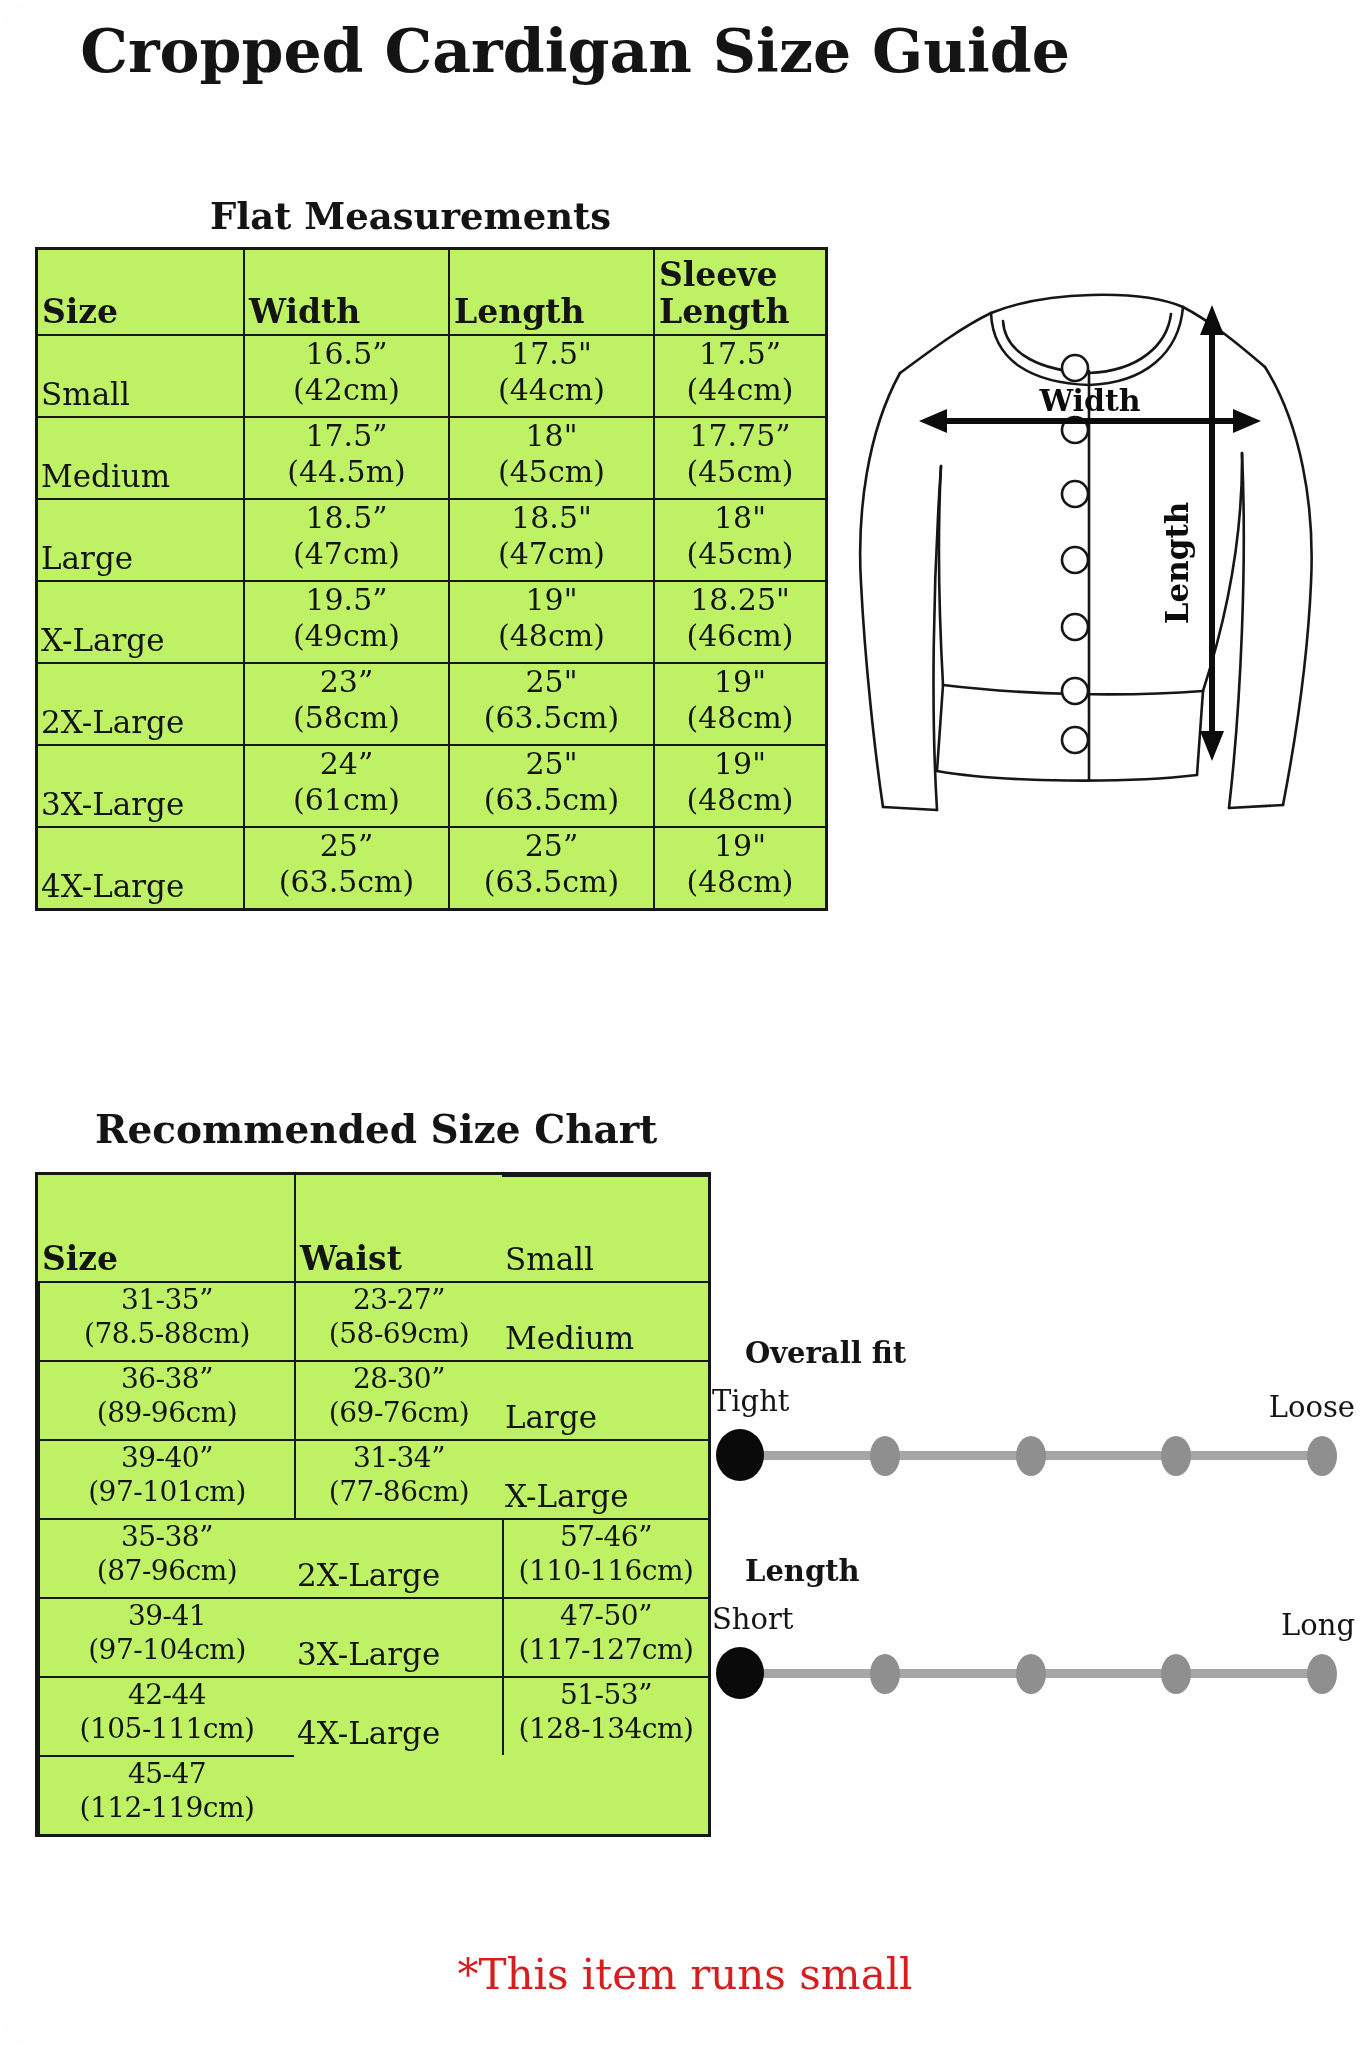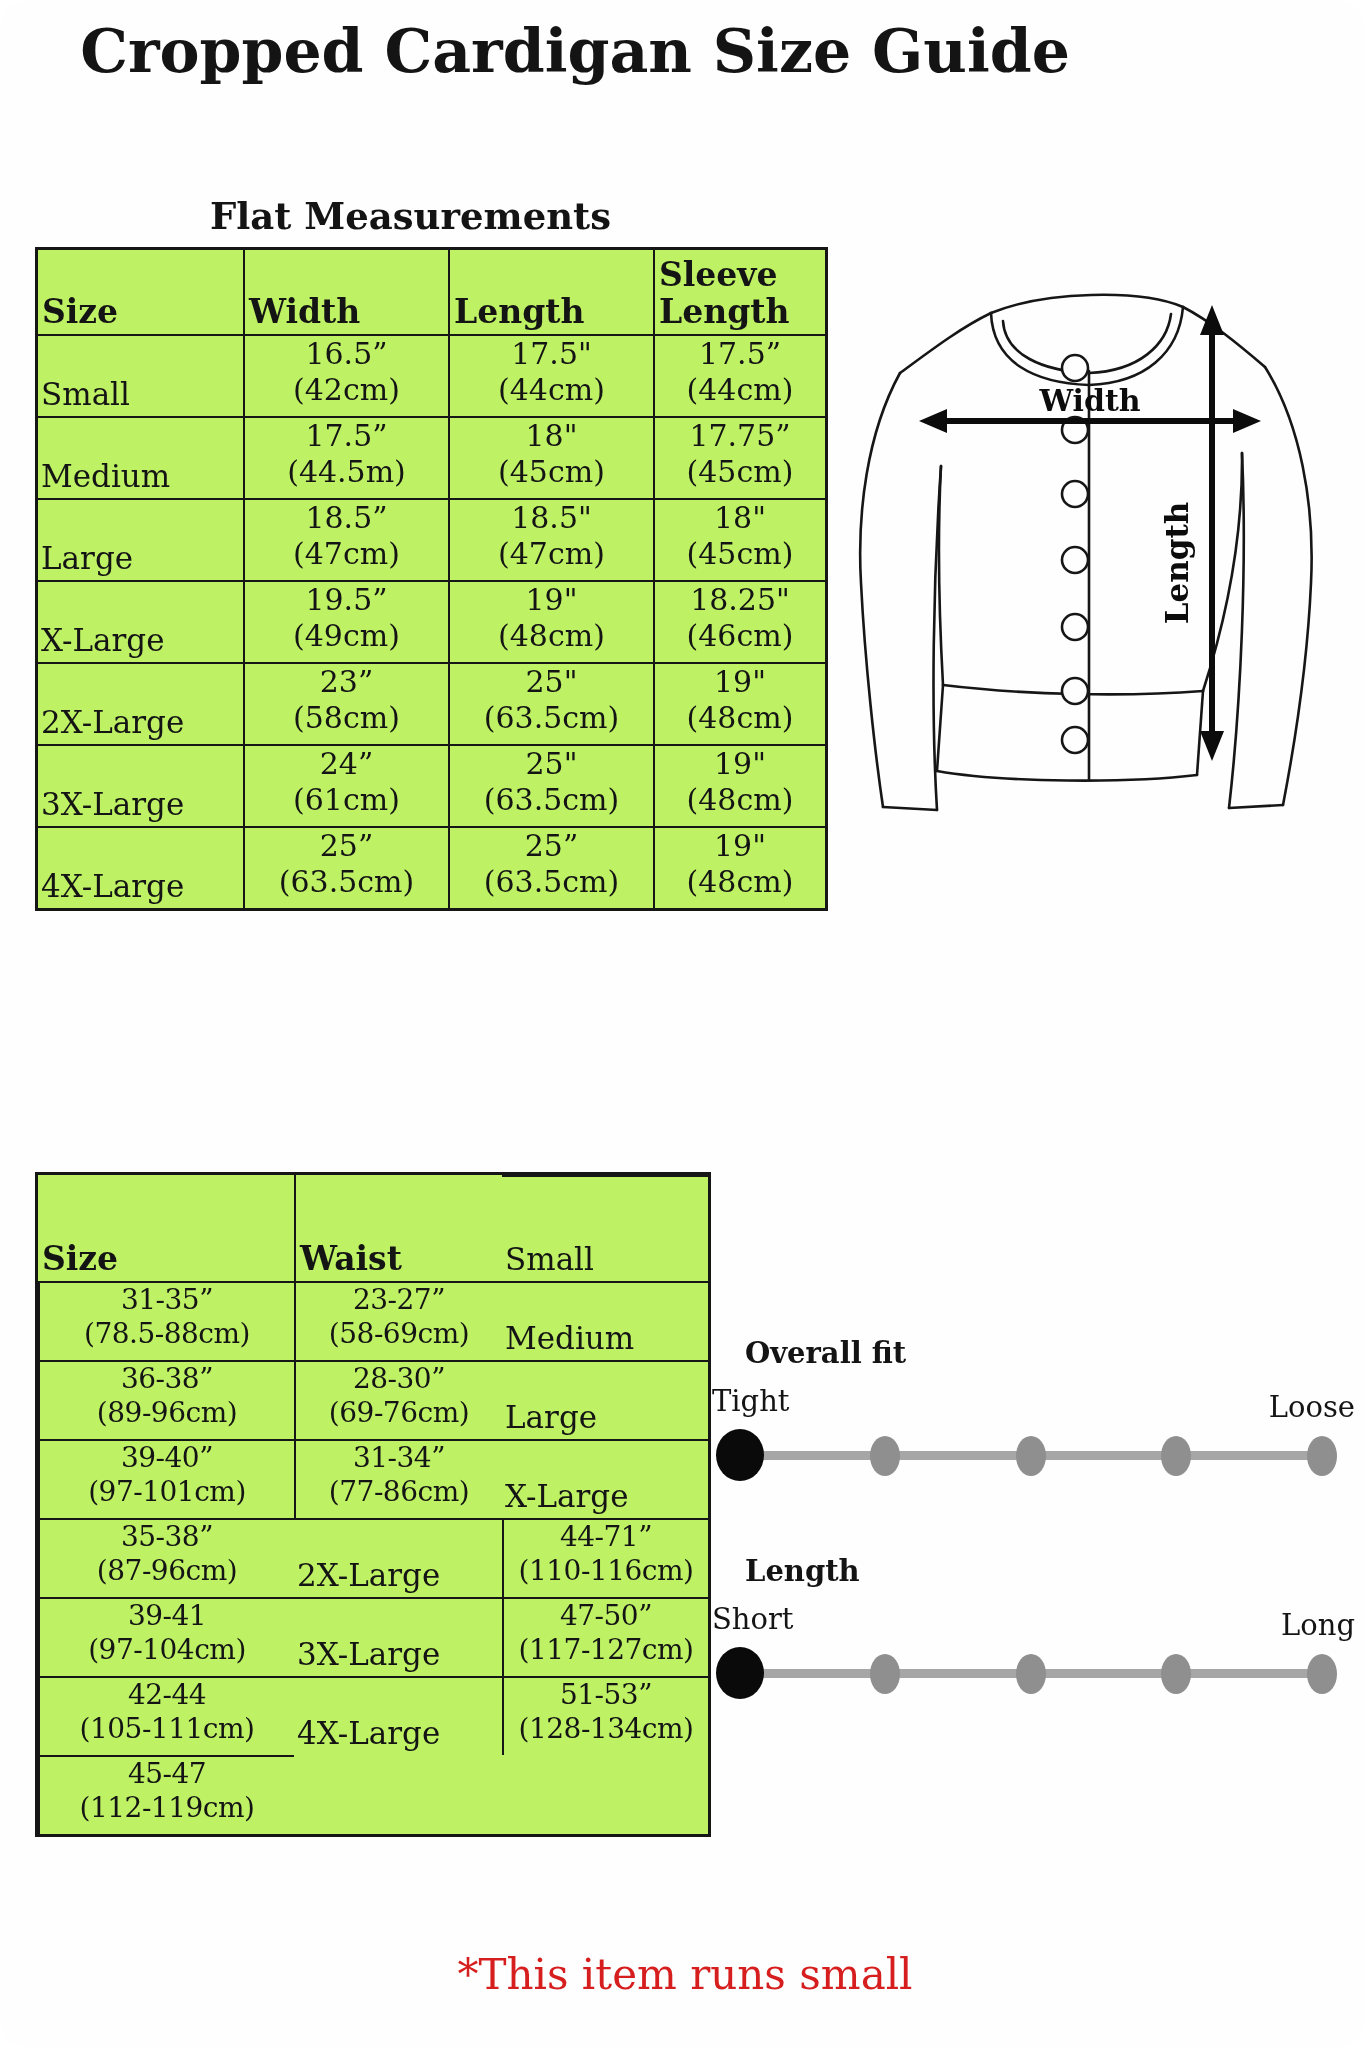--- a/index.html
+++ b/index.html
@@ -182,20 +182,21 @@
       <text x="245" y="128" text-anchor="middle" font-size="30" font-weight="bold" fill="#0c0c0c">Width</text>
     </g>
     <g>
       <line x1="367" y1="40" x2="367" y2="460" stroke="#0c0c0c" stroke-width="6"></line>
       <polygon points="367,22 355,52 379,52" fill="#0c0c0c"></polygon>
       <polygon points="367,478 355,448 379,448" fill="#0c0c0c"></polygon>
       <text x="343" y="280" text-anchor="middle" font-size="31" font-weight="bold" fill="#0c0c0c" transform="rotate(-90 343 280)">Length</text>
     </g>
   </svg>
 
+  <div class="abs h2 rc-head">Recommended Size Chart</div>
 
   <div class="abs grid t2">
     <div class="cell hdr c0 r0">Size</div>
     <div class="cell hdr r0">Waist</div>
 
     <div class="cell scell c0">Small</div>
     <div class="cell vcell">
         <span>31-35”</span>
         <span>(78.5-88cm)</span>
       </div>
@@ -225,21 +226,21 @@
       </div>
 
     <div class="cell scell c0">X-Large</div>
     <div class="cell vcell">
         <span>35-38”</span>
         <span>(87-96cm)</span>
       </div>
 
     <div class="cell scell c0">2X-Large</div>
     <div class="cell vcell">
-        <span>44-71”</span>
+        <span>57-46”</span>
         <span>(110-116cm)</span>
       </div>
     <div class="cell vcell">
         <span>39-41</span>
         <span>(97-104cm)</span>
       </div>
 
     <div class="cell scell c0">3X-Large</div>
     <div class="cell vcell">
         <span>47-50”</span>

